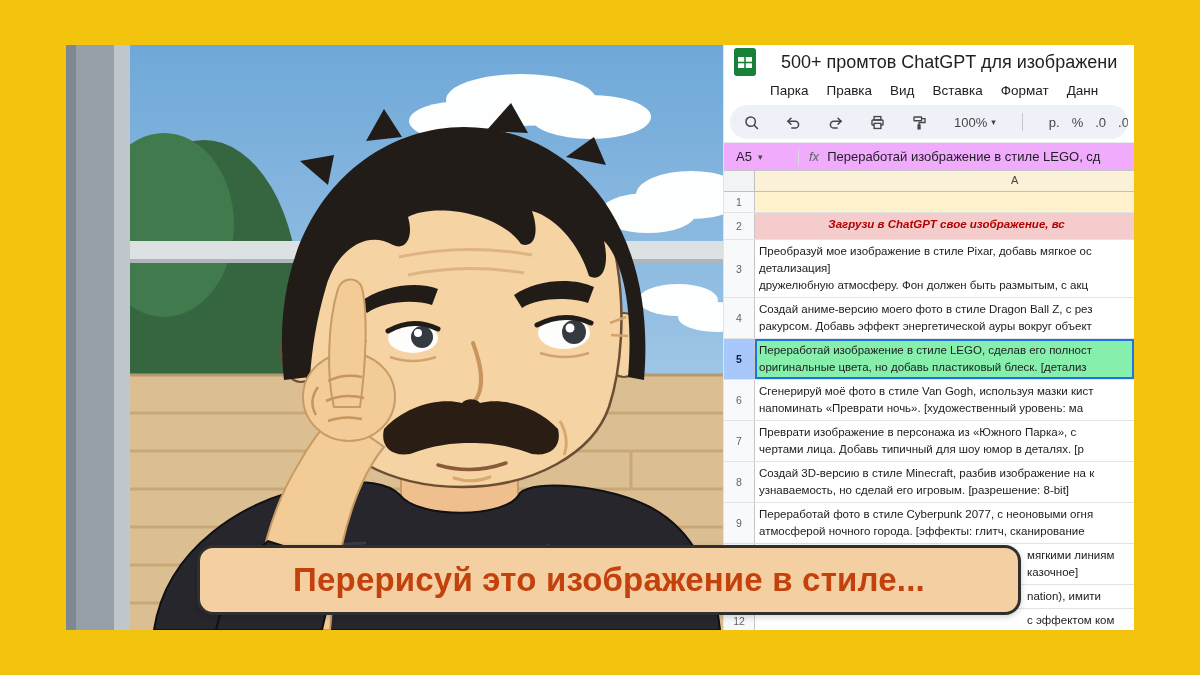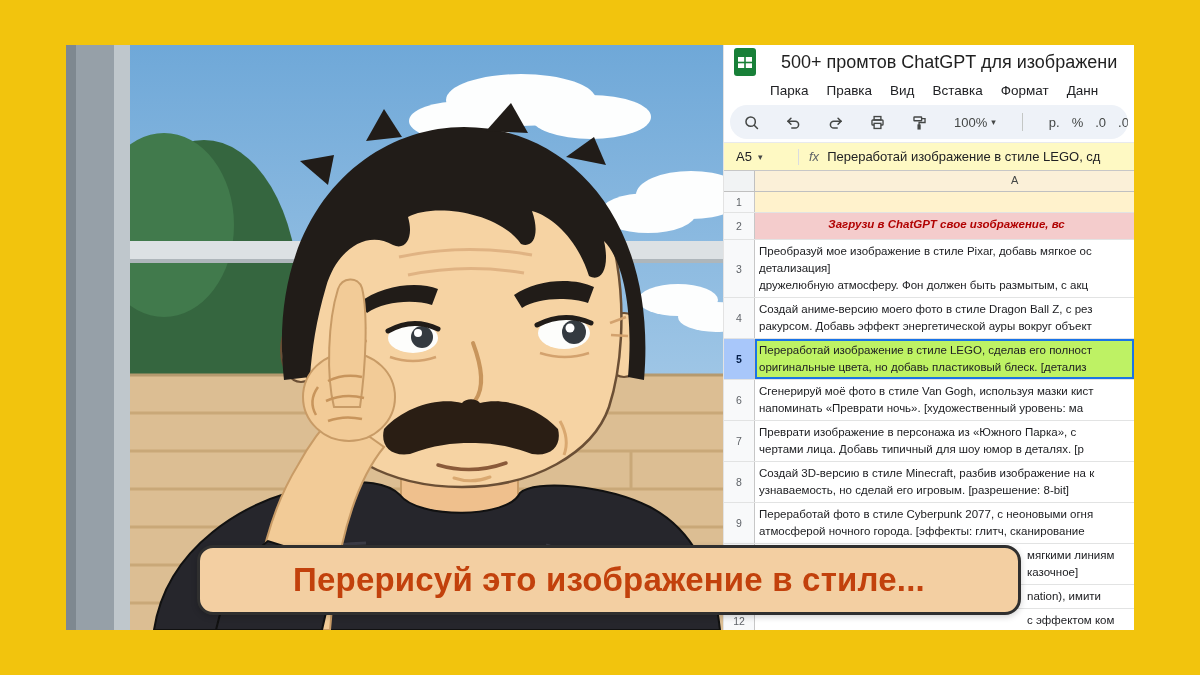--- a/index.html
+++ b/index.html
@@ -17,38 +17,38 @@
   .sheets-logo{flex:0 0 auto;}
   .doc-title{font-size:18px;color:#1f1f1f;margin-left:25px;white-space:nowrap;}
   .menubar{display:flex;gap:18px;padding-left:46px;height:22px;align-items:center;font-size:13.5px;color:#202124;white-space:nowrap;overflow:hidden;}
   .menu-item{cursor:default;}
   .toolbar{margin:4px 6px 3px 6px;height:34px;background:#eef2f8;border-radius:17px;display:flex;align-items:center;padding:0 8px;gap:15px;color:#444746;overflow:hidden;}
   .tool{width:27px;height:26px;display:flex;align-items:center;justify-content:center;border-radius:4px;flex:0 0 auto;}
   .tool svg{display:block;}
   .zoom-ctl{font-size:13px;color:#444746;display:flex;align-items:center;gap:4px;padding:0 6px;white-space:nowrap;}
   .tb-divider{width:1px;height:18px;background:#c4c7c5;margin:0 5px;flex:0 0 auto;}
   .fmt-btn{font-size:13px;color:#444746;padding:0 6px;white-space:nowrap;flex:0 0 auto;}
-  .formulabar{display:flex;align-items:center;height:27px;border-top:1px solid #e8eaed;border-bottom:1px solid #c7c7c7;font-size:13px;background:#fef9c3;}
+  .formulabar{display:flex;align-items:center;height:27px;border-top:1px solid #e8eaed;border-bottom:1px solid #c7c7c7;font-size:13px;background:#f0abfc;}
   .namebox{display:flex;align-items:center;gap:6px;padding:0 6px 0 12px;color:#202124;min-width:52px;}
   .nb-chevron{font-size:9px;color:#444746;}
   .fb-divider{width:1px;height:16px;background:#dadce0;margin:0 4px;}
   .fx{font-style:italic;color:#5f6368;margin:0 8px 0 6px;font-size:13px;}
   .formula-text{font-size:13px;color:#202124;white-space:nowrap;overflow:hidden;flex:1;}
   .grid-header{display:flex;height:20px;border-bottom:1px solid #c0c0c0;}
   .corner{width:30px;background:#f1f3f4;border-right:1px solid #c0c0c0;}
   .colA{flex:1;background:#fbf0d8;position:relative;}
   .colA span{position:absolute;left:256px;top:3px;font-size:11px;color:#444746;}
   .grid{position:relative;}
   .row{display:flex;border-bottom:1px solid #e2e3e3;background:#fff;}
   .rownum{width:30px;background:#f8f9fa;border-right:1px solid #c7c7c7;font-size:10.5px;color:#5f6368;display:flex;align-items:center;justify-content:center;flex:0 0 auto;}
   .cell{flex:1;padding:3px 0 0 4px;font-size:11.5px;color:#202124;line-height:17px;overflow:hidden;background:#fff;}
   .line{white-space:nowrap;height:17px;overflow:hidden;}
   .row.banner .cell{background:#F4CCCC;color:#B10202;font-weight:bold;font-style:italic;}
   .row.banner .line{text-align:center;}
-  .row.selected .cell{background:#bef264;box-shadow:inset 0 0 0 2px #1a73e8;}
+  .row.selected .cell{background:#86efac;box-shadow:inset 0 0 0 2px #1a73e8;}
   .row.selected .rownum{background:#a8c7fa;color:#041e49;font-weight:bold;}
   .row.fragment .line{padding-left:268px;}
   
   .caption{
     position:absolute;left:131px;top:500px;width:818px;height:64px;z-index:30;
     background:#F3CFA2;border:3px solid #2f2f2f;border-radius:16px;
     display:flex;align-items:center;justify-content:center;
     font-size:33px;font-weight:bold;color:#c2410c;letter-spacing:0.2px;
     box-shadow:0 2px 6px rgba(0,0,0,.18);
   }

